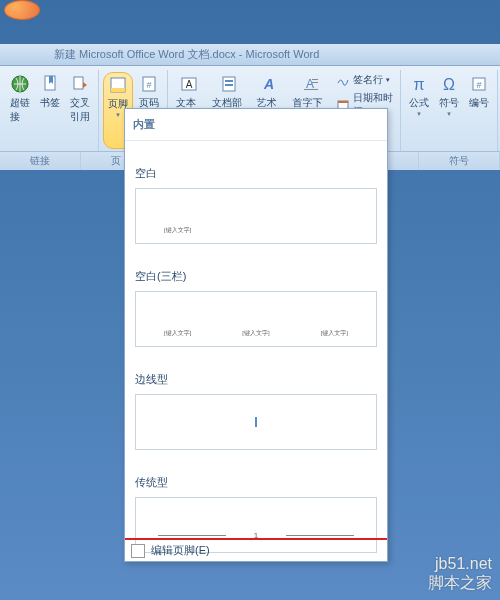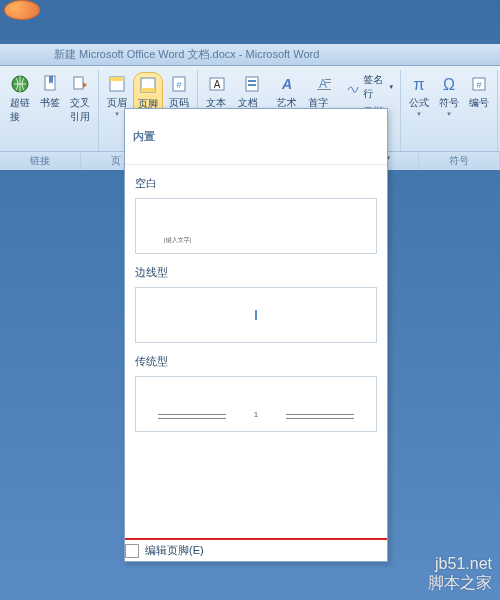--- a/index.html
+++ b/index.html
@@ -13,37 +13,37 @@
 .ribbon-btn { display: flex; flex-direction: column; align-items: center; padding: 2px 4px; font-size: 10px; color: #2b4a6f; cursor: pointer; min-width: 28px; }
 .ribbon-btn.active { background: linear-gradient(180deg, #ffe9a8 0%, #ffd968 100%); border: 1px solid #e8b84a; border-radius: 10px; }
 .ribbon-btn .icon { width: 20px; height: 20px; margin-bottom: 2px; display: flex; align-items: center; justify-content: center; }
 .ribbon-btn .dropdown-arrow { font-size: 7px; color: #5a7a9e; }
 .small-btn-row { display: flex; flex-direction: column; gap: 2px; }
 .small-btn { display: flex; align-items: center; font-size: 10px; color: #2b4a6f; padding: 1px 3px; gap: 3px; }
 .small-btn .small-icon { width: 14px; height: 14px; display: inline-flex; align-items: center; justify-content: center; }
 .ribbon-labels { height: 18px; background: linear-gradient(180deg, #d0e2f3 0%, #c2d7ed 100%); display: flex; font-size: 10px; color: #5a7a9e; }
 .ribbon-labels span { padding: 2px 30px; border-right: 1px solid #b8d0e6; }
 .gallery { position: absolute; top: 108px; left: 124px; width: 264px; height: 454px; background: #fff; border: 1px solid #8ba8c9; box-shadow: 2px 2px 6px rgba(0,0,0,0.2); z-index: 20; }
-.gallery-header { padding: 20px 8px; font-size: 11px; color: #5a7a9e; font-weight: bold; border-bottom: 1px solid #e0e8f0; }
-.gallery-section { margin-top: 8px; }
+.gallery-header { padding: 8px 8px; font-size: 11px; color: #5a7a9e; font-weight: bold; border-bottom: 1px solid #e0e8f0; }
+.gallery-section { margin-top: 22px; }
 .gallery-title { padding: 3px 10px; font-size: 11px; color: #2b4a6f; }
 .gallery-preview { margin: 4px 10px 8px; border: 1px solid #c8d4e0; height: 56px; position: relative; background: #fff; }
 .preview-text { position: absolute; bottom: 8px; font-size: 6px; color: #666; }
 .preview-text.left { left: 28px; }
 .preview-text.center { left: 50%; transform: translateX(-50%); }
 .preview-text.right { right: 28px; }
 .preview-border .bar { position: absolute; bottom: 22px; left: 50%; transform: translateX(-50%); width: 2px; height: 10px; background: #5a8bc4; }
 .preview-classic .line { position: absolute; bottom: 16px; height: 1px; background: #888; }
 .preview-classic .line.l1 { left: 22px; width: 68px; }
 .preview-classic .line.l2 { right: 22px; width: 68px; }
 .preview-classic .num { position: absolute; bottom: 12px; left: 50%; transform: translateX(-50%); font-size: 8px; color: #666; }
 .preview-classic .line2 { position: absolute; bottom: 12px; height: 1px; background: #888; }
 .preview-classic .line2.l1 { left: 22px; width: 68px; }
 .preview-classic .line2.l2 { right: 22px; width: 68px; }
-.edit-footer { position: absolute; bottom: 0; left: 0; right: 0; height: 23px; border-top: 2px solid #d92020; display: flex; align-items: center; padding: 0 0; font-size: 11px; color: #2b4a6f; gap: 6px; }
+.edit-footer { position: absolute; bottom: 0; left: 0; right: 0; height: 23px; border-top: 2px solid #d92020; display: flex; align-items: center; padding: 0 6px; font-size: 11px; color: #2b4a6f; gap: 6px; }
 .edit-footer .doc-icon { width: 14px; height: 14px; background: #fff; border: 1px solid #999; position: relative; }
 .watermark { position: absolute; bottom: 6px; right: 8px; font-size: 16px; color: #e8e8e8; z-index: 30; text-shadow: 0 0 2px rgba(0,0,0,0.3); }
 svg { display: block; }
 </style>
 </head>
 <body>
 
 <div class="office-btn"></div>
 
 <div class="titlebar">
@@ -79,30 +79,20 @@
             </svg>
           </span>
         <span>交叉</span>
         <span>引用</span>
       </div>
     </div>
   </div>
 
   <div class="ribbon-group">
     <div class="ribbon-items">
-      <div class="ribbon-btn">
-        <span class="icon">
-            <svg width="20" height="20">
-              <rect x="3" y="3" width="14" height="14" fill="#fff" stroke="#6a8ab0"></rect>
-              <rect x="3" y="3" width="14" height="4" fill="#ffd968"></rect>
-            </svg>
-          </span>
-        <span>页眉</span>
-        <span class="dropdown-arrow">▾</span>
-      </div>
       <div class="ribbon-btn active">
         <span class="icon">
             <svg width="20" height="20">
               <rect x="3" y="3" width="14" height="14" fill="#fff" stroke="#6a8ab0"></rect>
               <rect x="3" y="13" width="14" height="4" fill="#ffd968"></rect>
             </svg>
           </span>
         <span>页脚</span>
         <span class="dropdown-arrow">▾</span>
       </div>
@@ -239,20 +229,28 @@
 <div class="gallery">
   <div class="gallery-header">内置</div>
 
   <div class="gallery-section">
     <div class="gallery-title">空白</div>
     <div class="gallery-preview">
       <span class="preview-text left">[键入文字]</span>
     </div>
   </div>
 
+  <div class="gallery-section">
+    <div class="gallery-title">空白(三栏)</div>
+    <div class="gallery-preview">
+      <span class="preview-text left">[键入文字]</span>
+      <span class="preview-text center">[键入文字]</span>
+      <span class="preview-text right">[键入文字]</span>
+    </div>
+  </div>
 
   <div class="gallery-section">
     <div class="gallery-title">边线型</div>
     <div class="gallery-preview preview-border">
       <div class="bar"></div>
     </div>
   </div>
 
   <div class="gallery-section">
     <div class="gallery-title">传统型</div>

